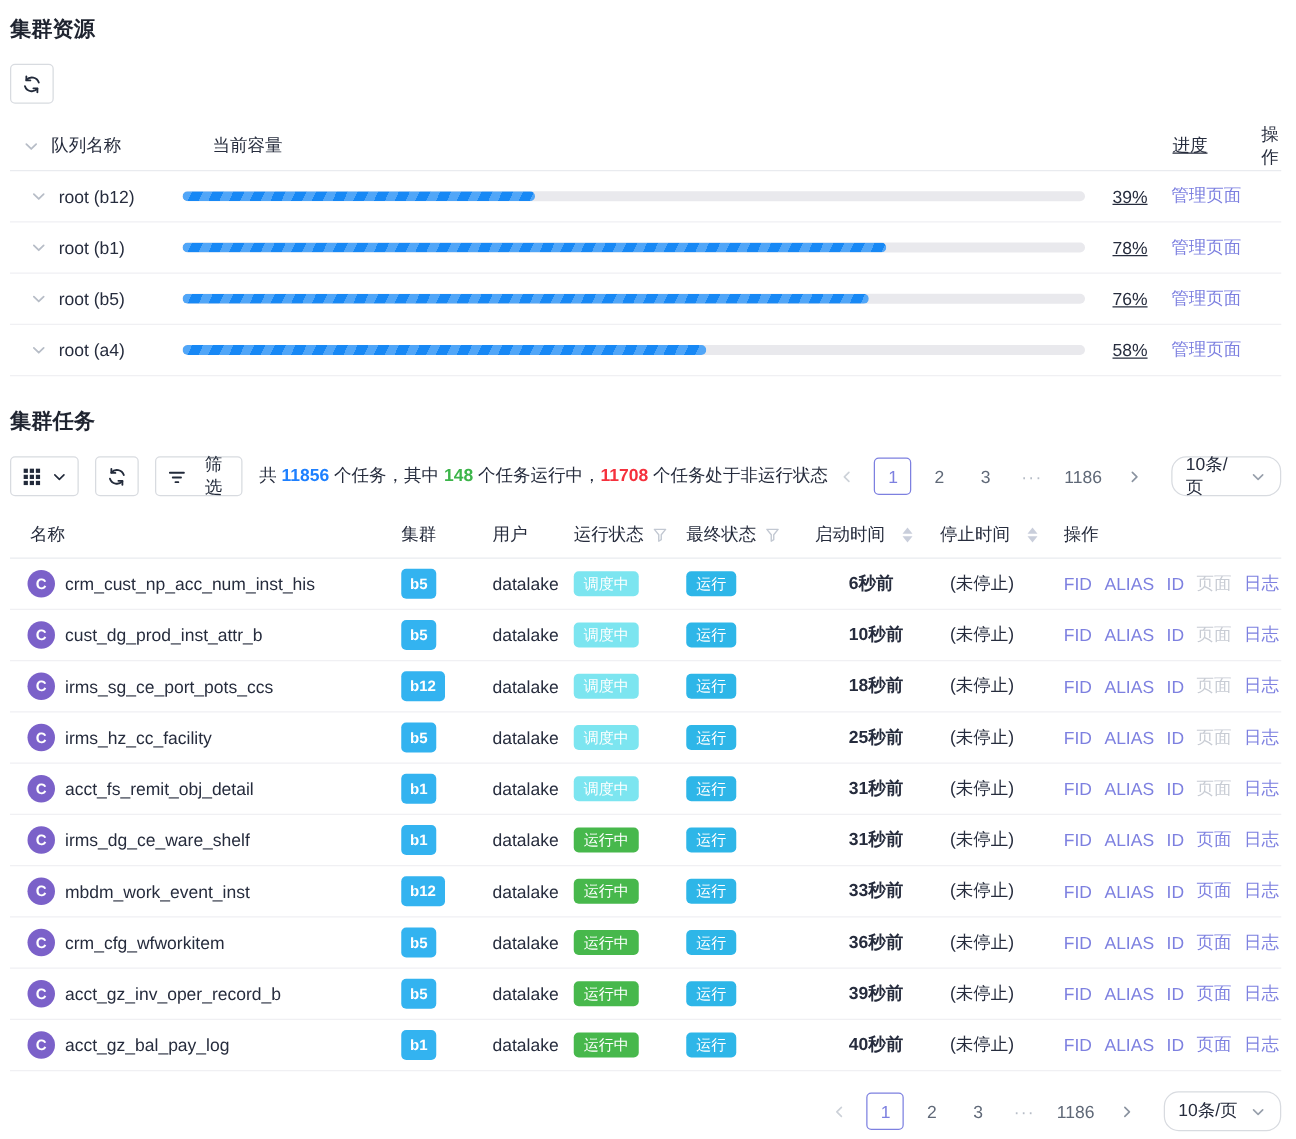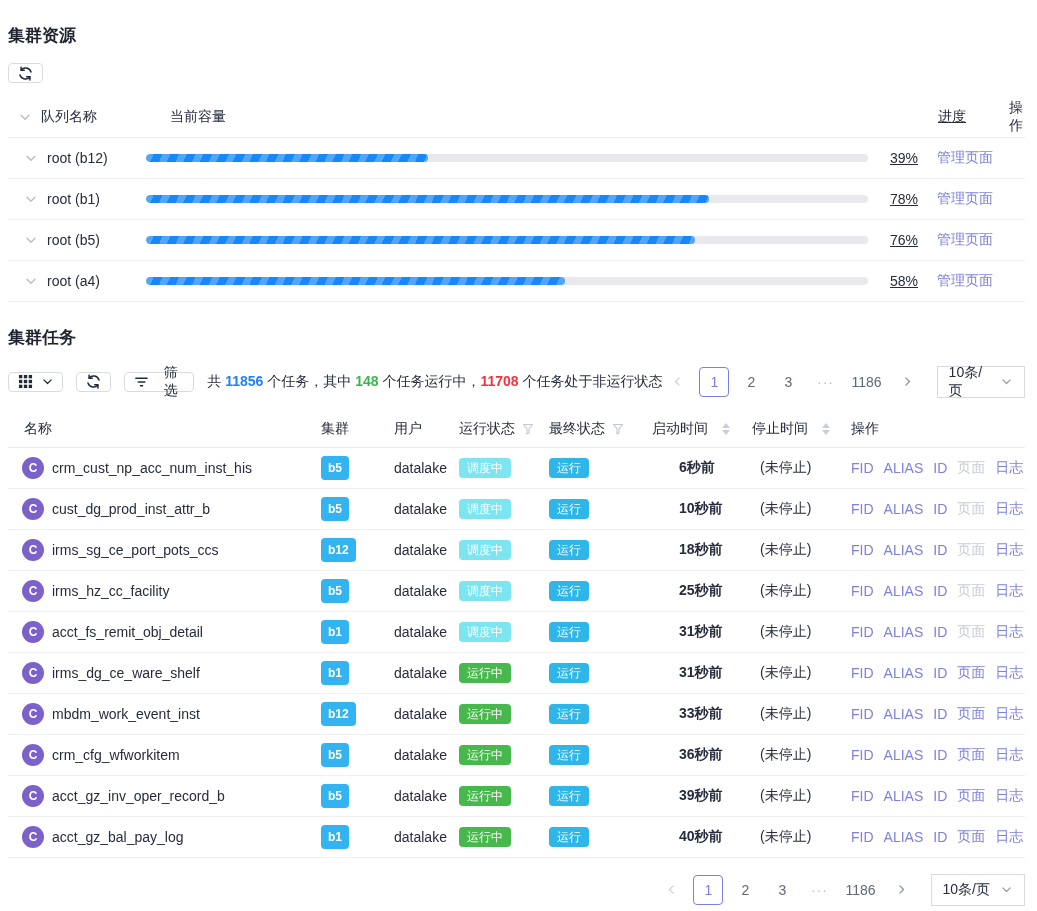--- a/index.html
+++ b/index.html
@@ -4,27 +4,27 @@
 <style>
   * { box-sizing: border-box; margin: 0; padding: 0; }
   html,body { background:#fff; }
   body {
     width:1037px; height:911px; overflow:hidden;
     font-family:"Liberation Sans","DejaVu Sans",sans-serif;
     color:#262c3d; font-size:14px;
   }
   .page { width:1017px; margin-left:8px; }
 
-  h1.sec-title { font-size:17px; font-weight:700; color:#1f2430; padding-top:24px; }
+  h1.sec-title { font-size:17px; font-weight:700; color:#1f2430; padding-top:12px; }
   h2.sec-title { font-size:17px; font-weight:700; color:#1f2430; margin-top:24px; }
 
   
   .btn {
     display:inline-flex; align-items:center; justify-content:center; gap:8px;
-    height:20px; min-width:32px; padding:0 9px;
+    height:32px; min-width:32px; padding:0 9px;
     border:1px solid #d8dbe0; border-radius:4px; background:#fff;
     color:#222a3a; font-size:14px; cursor:pointer;
   }
   .btn svg { display:block; }
 
   
   .res-toolbar { margin-top:16px; }
   .res-table { margin-top:14px; }
   .res-header, .res-row {
     display:grid; grid-template-columns:138px 738px 45px 1fr;
@@ -63,21 +63,21 @@
     display:flex; align-items:center; justify-content:center;
     font-size:14px; color:#5f6877; border-radius:4px; cursor:pointer; background:#fff;
   }
   .pg-item.active { border:1px solid #7d80e0; color:#7d80e0; }
   .pg-arrow svg { display:block; }
   .pg-prev { color:#ccd1d8; cursor:default; }
   .pg-next { color:#8a93a0; }
   .pg-ellipsis { color:#b7bdc7; letter-spacing:1px; cursor:default; }
   .page-size {
     display:inline-flex; align-items:center; gap:10px; height:32px;
-    border:1px solid #d8dbe0; border-radius:0; padding:0 11px;
+    border:1px solid #d8dbe0; border-radius:12px; padding:0 11px;
     font-size:14px; color:#262c3d; cursor:pointer; background:#fff;
   }
   .page-size .chev { color:#98a0ac; }
 
   
   .task-table { margin-top:13px; }
   .t-header, .t-row {
     display:grid;
     grid-template-columns:313px 73px 65px 90px 103px 100px 93px 1fr;
     align-items:center;

